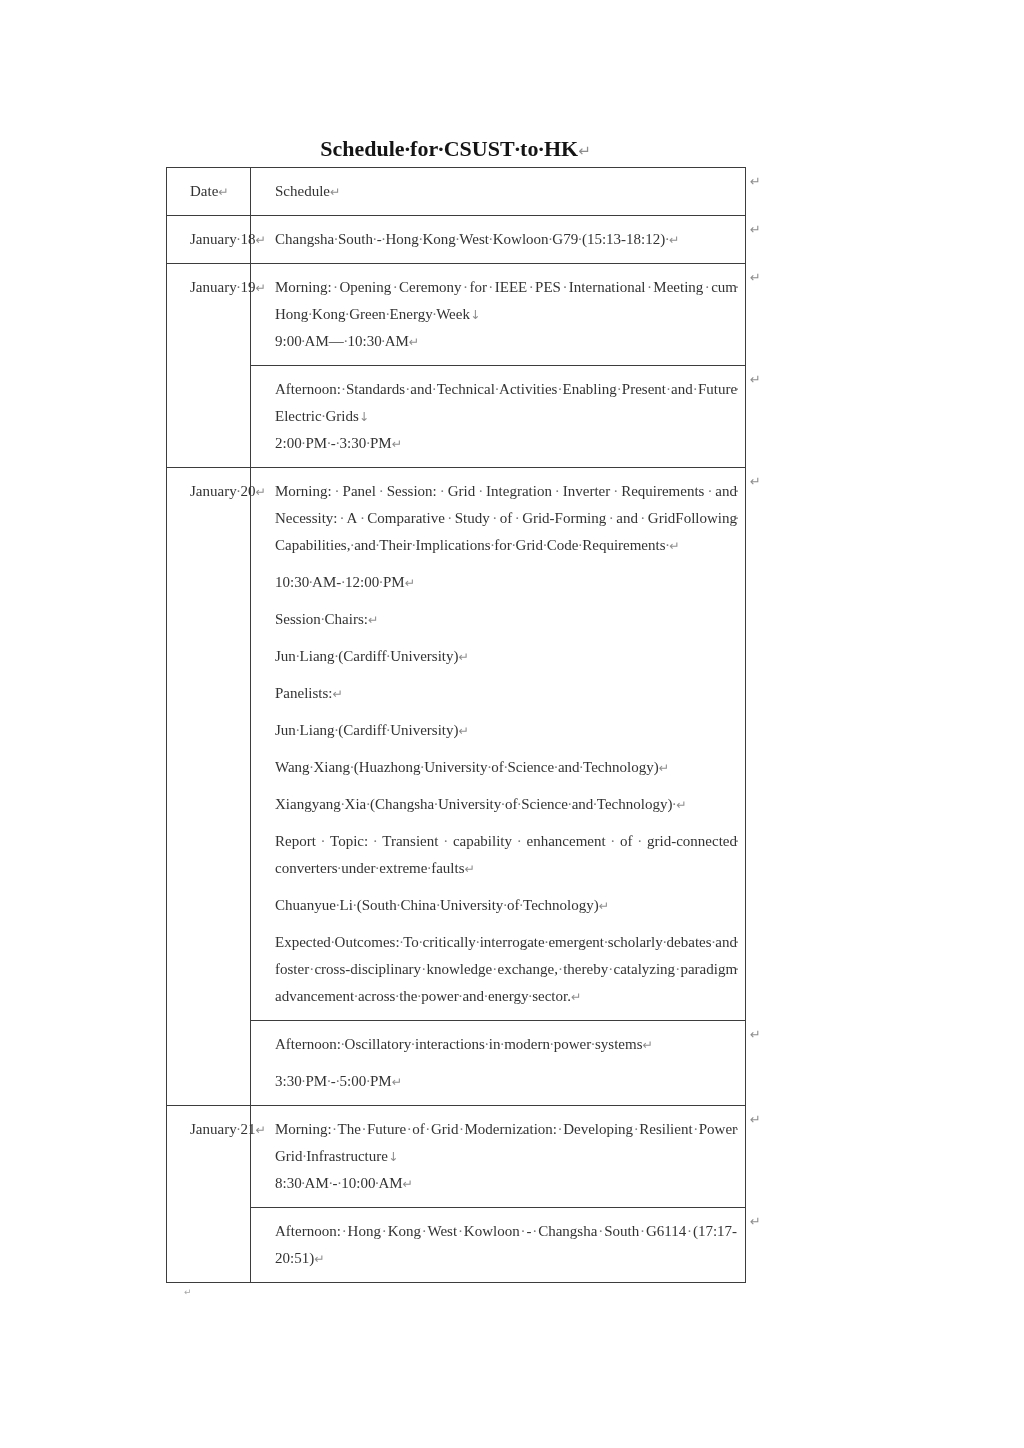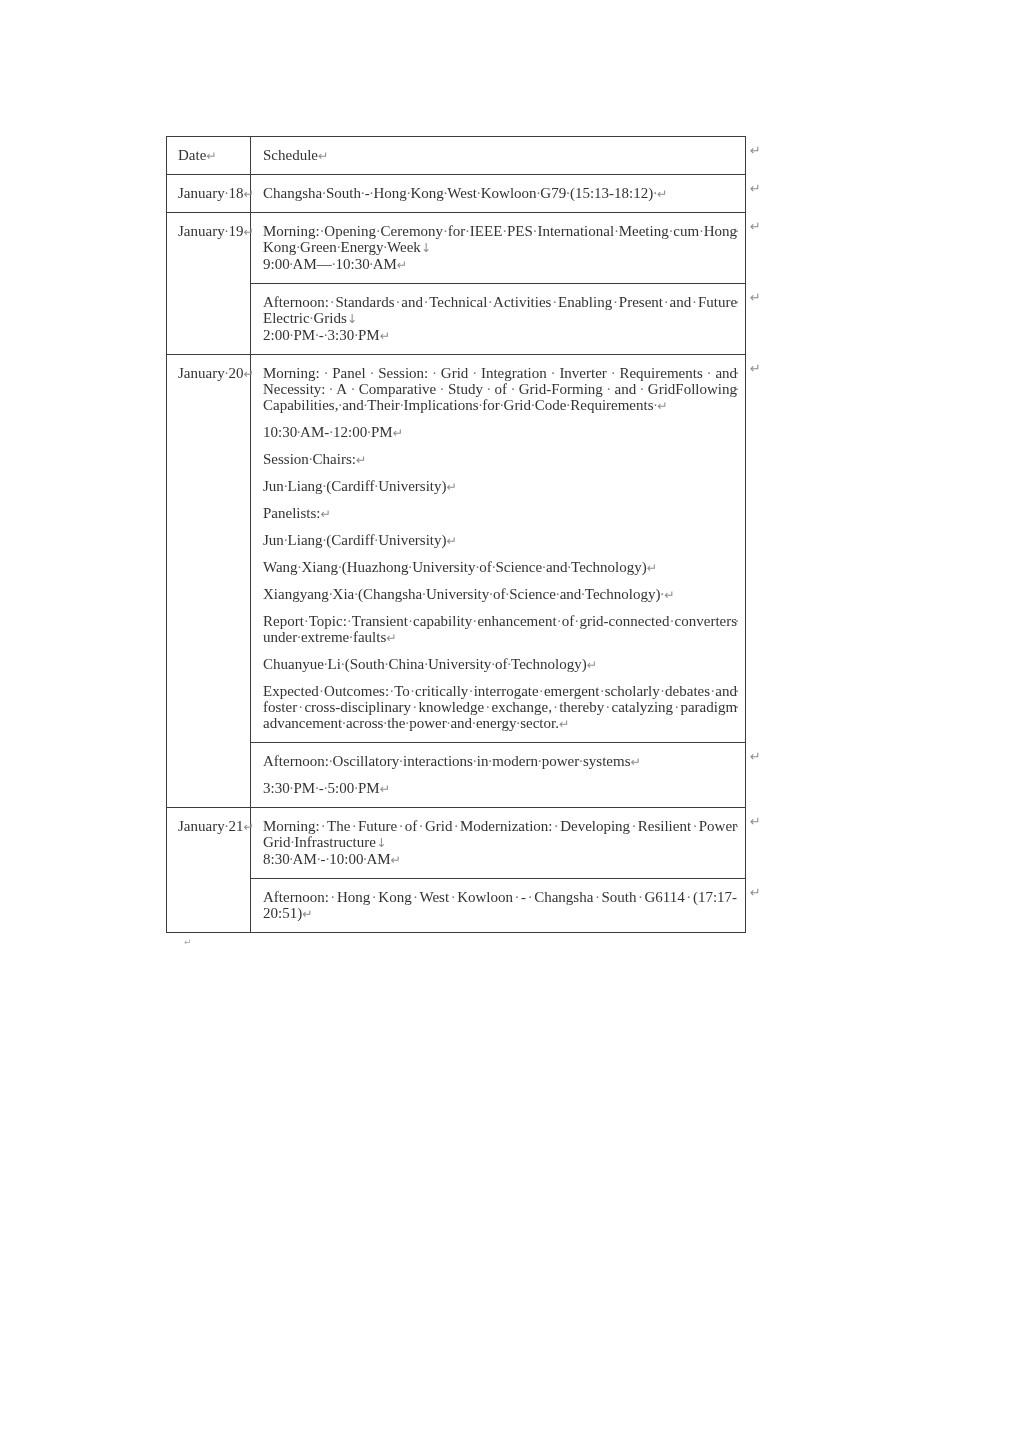--- a/index.html
+++ b/index.html
@@ -18,21 +18,21 @@
   col.c-date{width:84px;}
   col.c-sched{width:495px;}
   col.c-mark{width:24px;}
   td.cell{
     border:1.5px solid #3d3d3d;vertical-align:top;
     padding:10px 8px 0 8px;background:#ffffff;
   }
   td.datecell{white-space:nowrap;padding-left:7px;padding-right:2px;}
   td.markcell{border:none;vertical-align:top;padding:4px 0 0 4px;}
   .sched p{
-    margin:0 0 10px 4px;font-size:15px;line-height:16px;
+    margin:0 0 10px 16px;font-size:15px;line-height:27px;
     text-align:justify;color:#333333;
   }
   td.datecell p{text-align:left;}
   
   .sp{position:relative;}
   .sp::before{
     content:"\00B7";position:absolute;left:50%;transform:translateX(-50%);
     color:#767676;
   }
   .doc-title .sp::before{color:#1c1c1c;}
@@ -47,20 +47,21 @@
     display:block;margin:4px 0 0 18px;
     font-family:"DejaVu Sans",sans-serif;font-size:9px;color:#a8a8a8;
   }
 </style>
 </head>
 <body>
 
 <div class="page">
   <div class="content">
 
+    <div class="doc-title">Schedule<span class="sp"> </span>for<span class="sp"> </span>CSUST<span class="sp"> </span>to<span class="sp"> </span>HK<span class="mk">↵</span></div>
 
     <table class="sched">
       <colgroup>
         <col class="c-date">
           <col class="c-sched">
           <col class="c-mark">
       </colgroup>
       <tbody>
 
         <tr>

